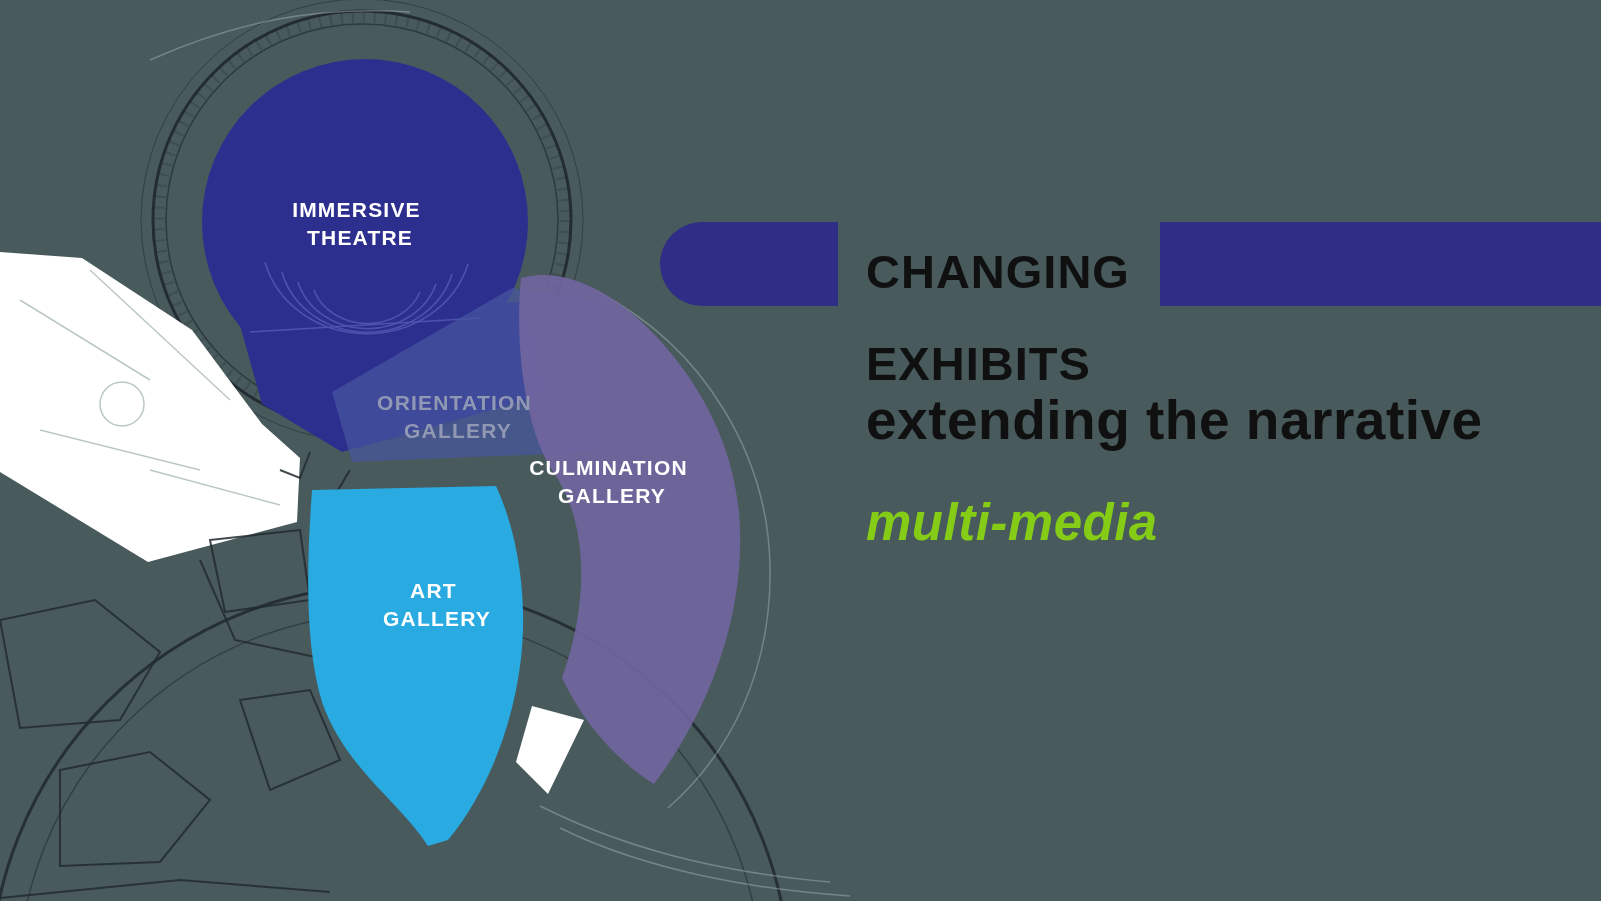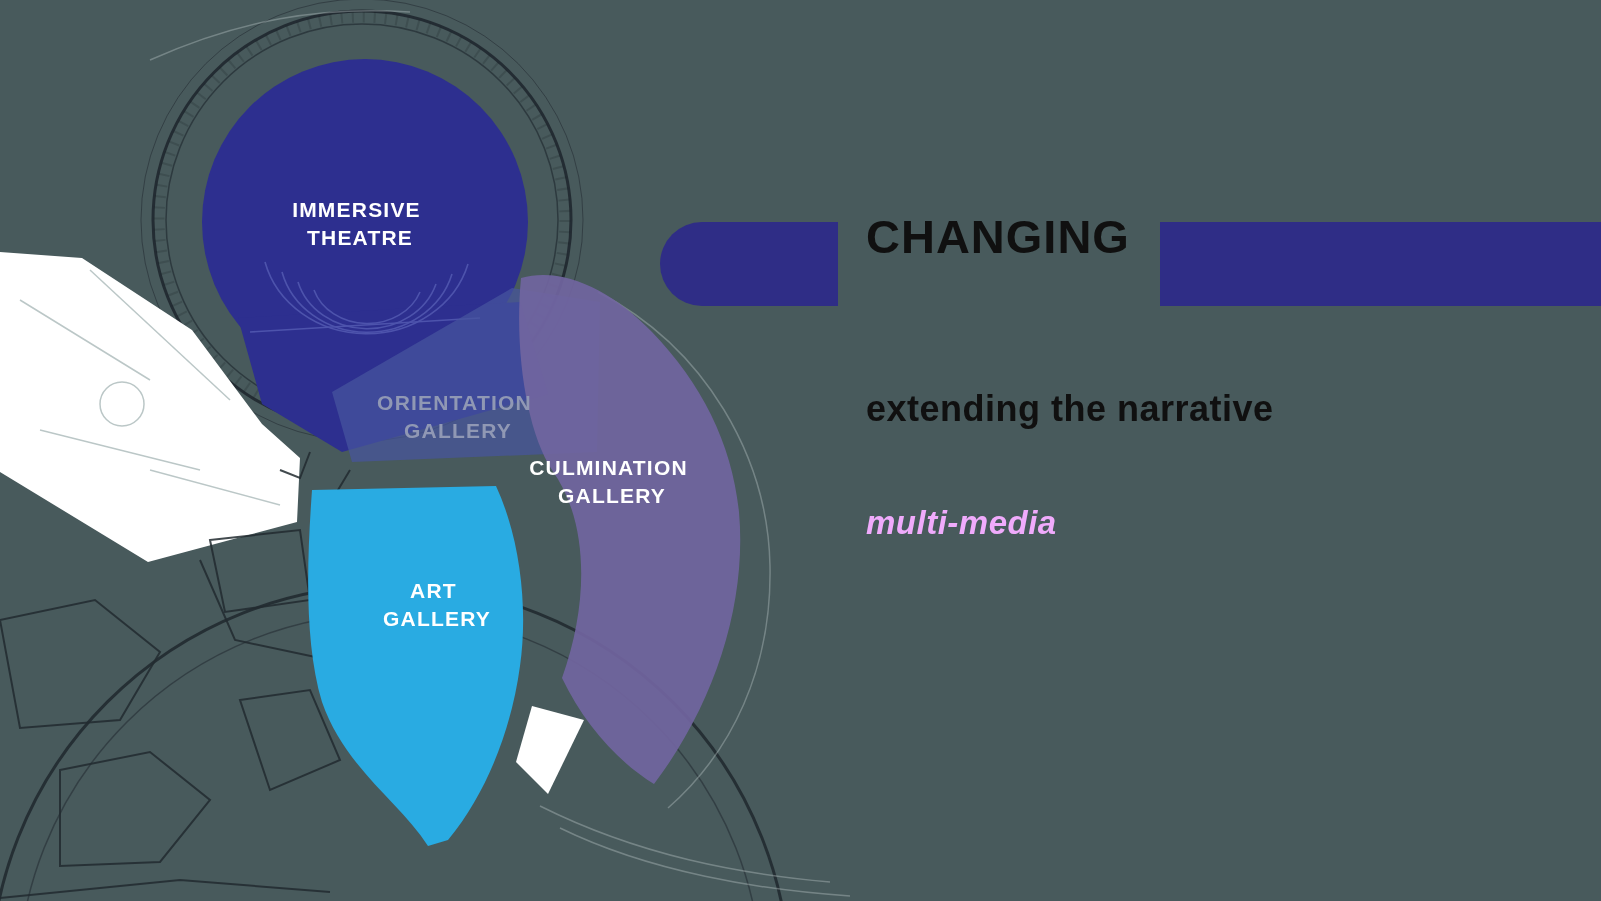--- a/index.html
+++ b/index.html
@@ -43,39 +43,39 @@
   .page-title {
     position: absolute;
     left: 866px; top: 208px;
     margin: 0;
     font-size: 47px;
     line-height: 57px;
     font-weight: bold;
     letter-spacing: 1px;
     color: #101010;
   }
-  .page-title span { display: block; }
+  .page-title span { display: block; margin-top: 35px; }
   .subtitle {
     position: absolute;
     left: 866px; top: 388px;
     margin: 0;
-    font-size: 36px;
+    font-size: 55px;
     font-weight: bold;
     letter-spacing: 0.5px;
     color: #101010;
   }
   .details {
     position: absolute;
     left: 866px; top: 494px;
-    font-size: 33px;
+    font-size: 51px;
     font-weight: bold;
     font-style: italic;
     line-height: 58px;
     letter-spacing: 0.5px;
-    color: #f0abfc;
+    color: #84cc16;
   }
 </style>
 </head>
 <body>
 
 <div class="stage">
 
   <svg class="plan-svg" viewBox="0 0 1601 901" aria-hidden="true">
 
     <g stroke="#1d242b" fill="none">
@@ -149,20 +149,21 @@
       <tspan x="437" y="598">ART</tspan>
       <tspan x="437" y="626">GALLERY</tspan>
     </text>
   </svg>
 
   <div class="accent-pill"></div>
   <div class="accent-bar"></div>
 
   <h1 class="page-title">
     <span>CHANGING</span>
+    <span>EXHIBITS</span>
   </h1>
 
   <p class="subtitle">extending the narrative</p>
 
   <div class="details">
     <div>multi-media</div>
   </div>
 
 </div>
 

